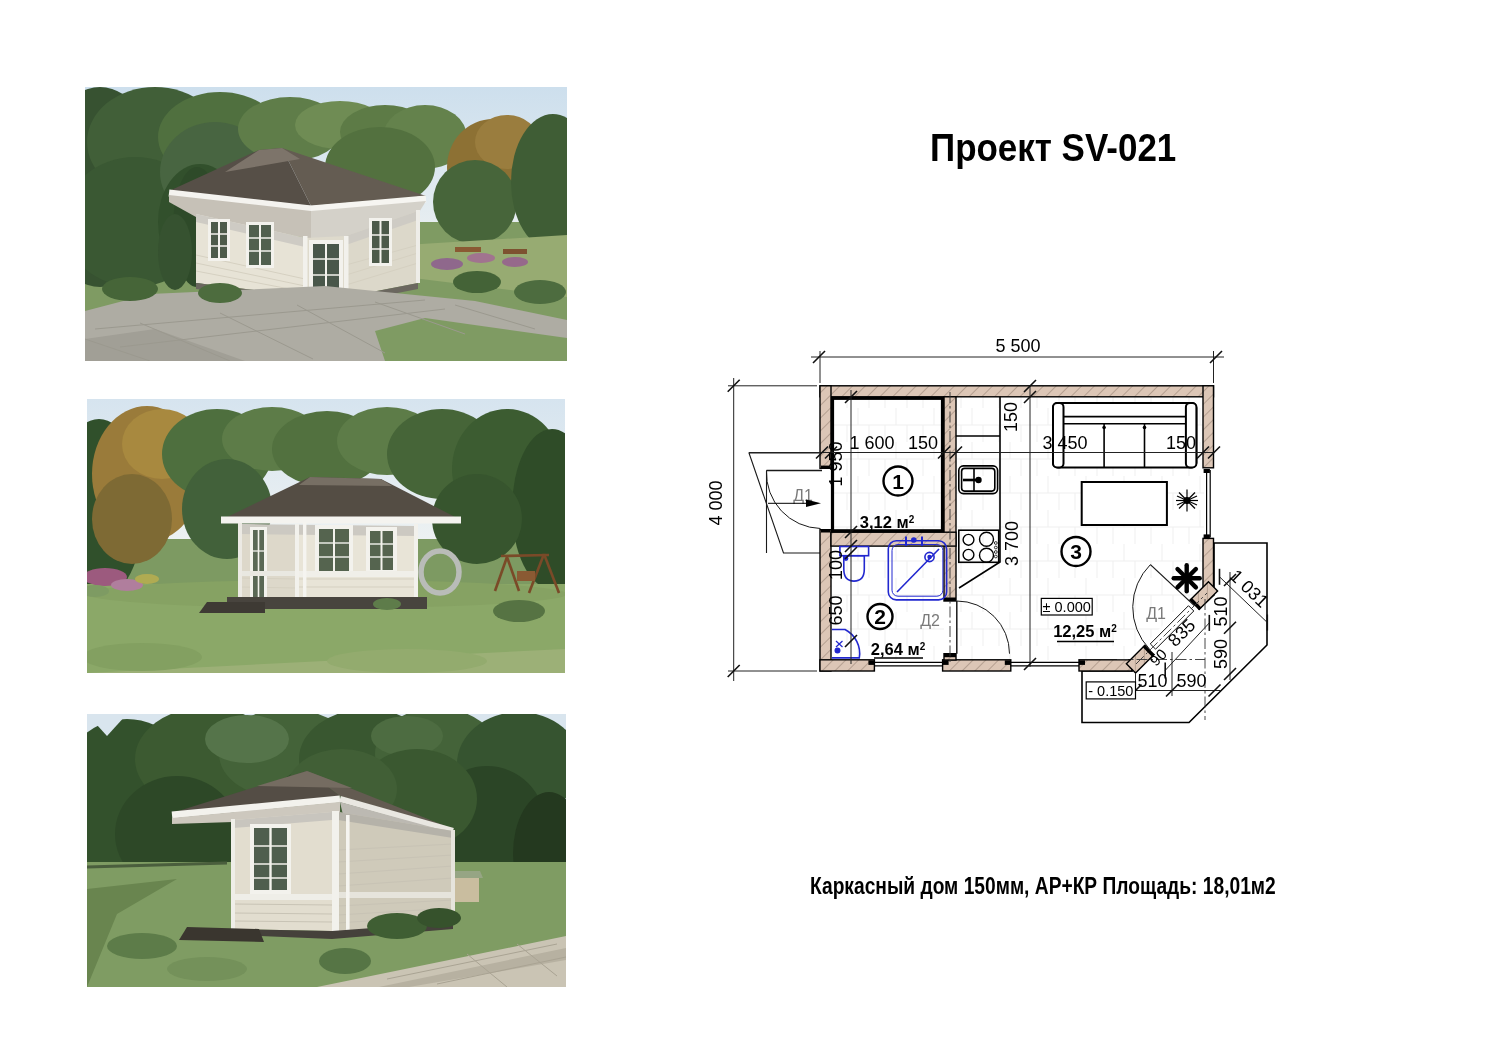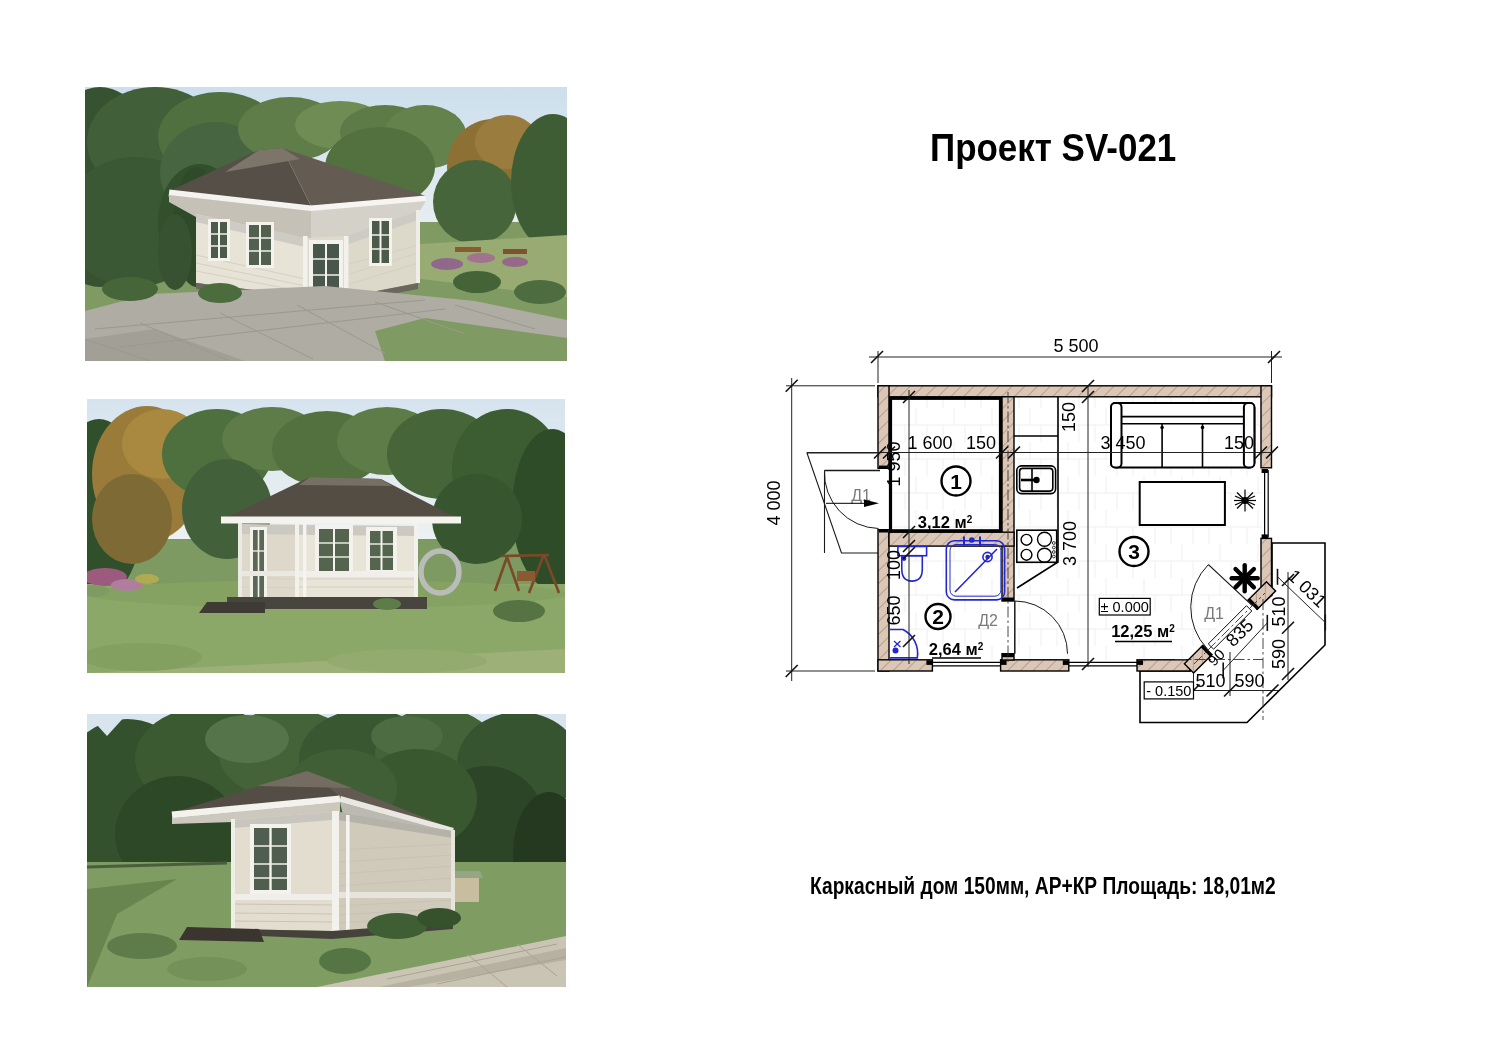--- a/index.html
+++ b/index.html
@@ -290,21 +290,21 @@
 
 <ellipse cx="310" cy="212" rx="30" ry="13" fill="#3f5e33"></ellipse>
 <ellipse cx="352" cy="204" rx="22" ry="10" fill="#36522c"></ellipse>
 <ellipse cx="55" cy="232" rx="35" ry="13" fill="#5d7c49"></ellipse>
 <ellipse cx="258" cy="247" rx="26" ry="13" fill="#567545"></ellipse>
 <ellipse cx="120" cy="255" rx="40" ry="12" fill="#74915a"></ellipse>
 </svg>
 </div>
 <div id="title" class="abs">Проект SV-021</div>
 <div id="cap" class="abs">Каркасный дом 150мм, АР+КР Площадь: 18,01м2</div>
-<div id="plan" class="abs" style="left:749px;top:328px">
+<div id="plan" class="abs" style="left:691px;top:328px">
 <svg width="600" height="410" viewBox="726 328 600 410">
 <defs>
 <pattern id="hatch" patternUnits="userSpaceOnUse" width="9" height="9" patternTransform="rotate(45)">
 <rect width="9" height="9" fill="#dcc6b6"></rect>
 <line x1="0" y1="0" x2="0" y2="9" stroke="#937f71" stroke-width="1.1"></line>
 </pattern>
 <pattern id="tile" patternUnits="userSpaceOnUse" width="38" height="34">
 <rect width="38" height="34" fill="#ffffff"></rect>
 <path d="M0,17 H38 M19,0 V17 M30,17 V34 M8,17 V34" stroke="#efefef" stroke-width="1" fill="none"></path>
 </pattern>

